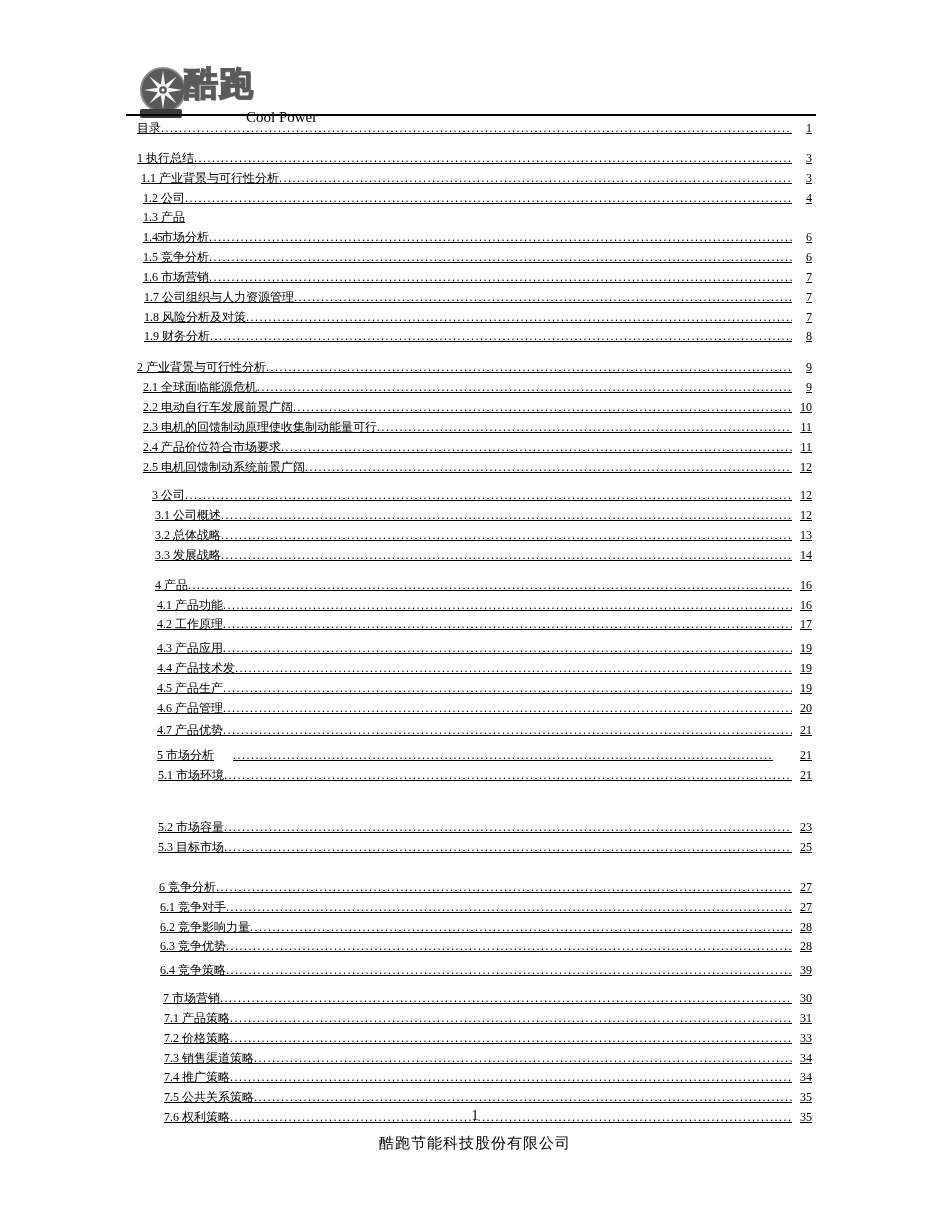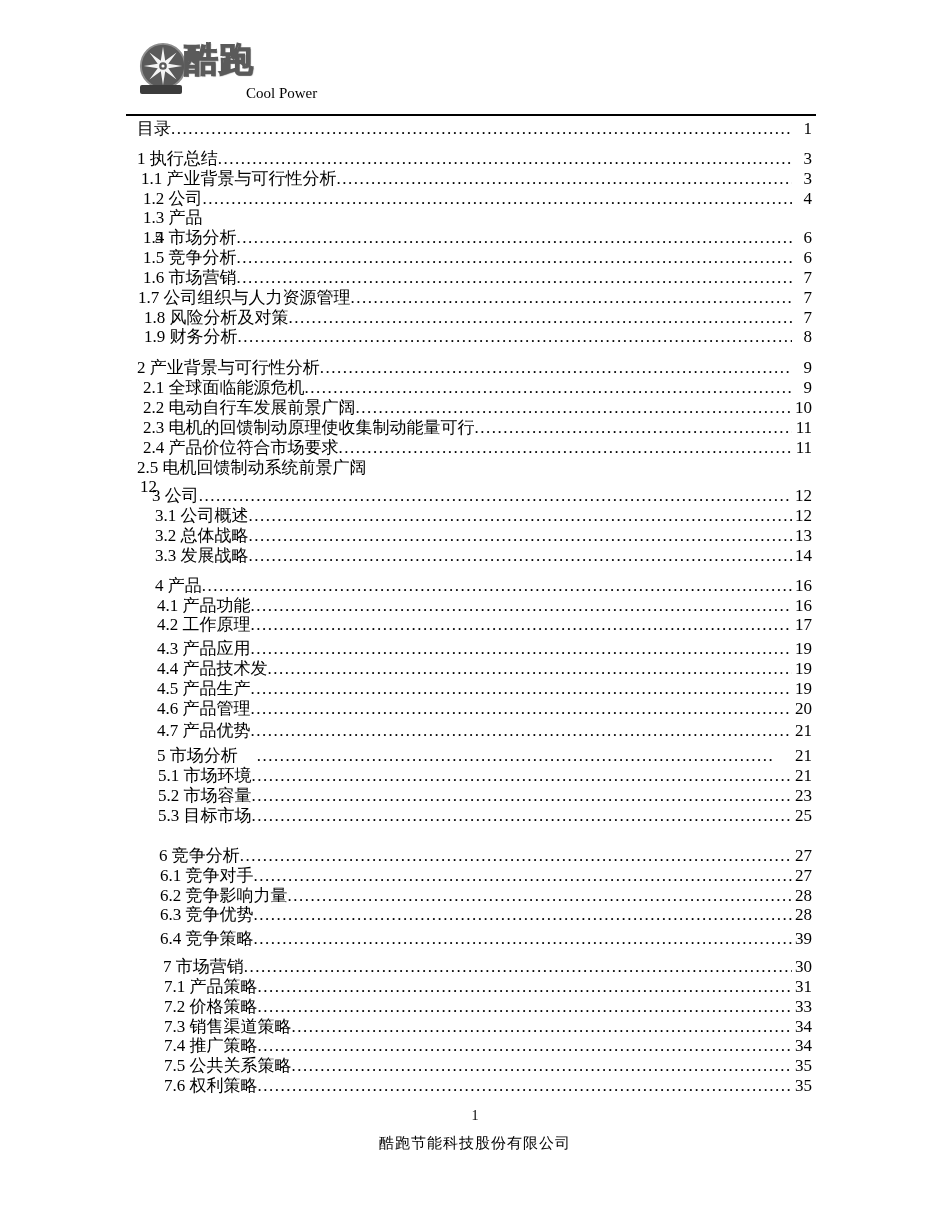--- a/index.html
+++ b/index.html
@@ -5,21 +5,21 @@
   html,body{margin:0;padding:0;background:#ffffff;}
   .page{
     position:relative;
     width:950px;height:1230px;
     background:#ffffff;
     font-family:"Liberation Serif","DejaVu Serif",serif;
     color:#000;
     overflow:hidden;
   }
   
-  .logo-wrap{position:absolute;left:138px;top:39px;width:200px;height:64px;}
+  .logo-wrap{position:absolute;left:138px;top:63px;width:200px;height:64px;}
   .wheel{position:absolute;left:0;top:2px;}
   .logo-cn{
     position:absolute;left:46px;top:4px;
     font-size:34px;font-weight:bold;line-height:1;
     color:#e8e8e8;
     -webkit-text-stroke:1.3px #5a5a5a;
     text-shadow:1px 1px 1px #999;
     letter-spacing:1px;
     white-space:nowrap;
   }
@@ -35,22 +35,23 @@
     position:absolute;left:126px;top:114px;width:690px;height:2px;
     background:#000;
   }
   
   .toc{
     position:absolute;left:137px;top:119px;width:675px;
   }
   .toc-row{
     display:flex;align-items:baseline;
     line-height:19.85px;height:19.85px;
-    font-size:17px;
+    font-size:12px;
     white-space:nowrap;
+    text-decoration:underline;
   }
   .toc-label{flex:0 0 auto;}
   .toc-dots{
     flex:1 1 auto;overflow:hidden;white-space:nowrap;
     letter-spacing:1.5px;
   }
   .toc-dots::after{
     content:"........................................................................................................................................................................................................................................................................................";
   }
   .toc-page{flex:0 0 auto;min-width:18px;text-align:right;padding-left:2px;}
@@ -118,21 +119,21 @@
       <div class="toc-row" style="margin-left: 6px;">
         <span class="toc-label">1.5 竞争分析</span>
         <span class="toc-dots"></span>
         <span class="toc-page">6</span>
       </div>
       <div class="toc-row" style="margin-left: 6px;">
         <span class="toc-label">1.6 市场营销</span>
         <span class="toc-dots"></span>
         <span class="toc-page">7</span>
       </div>
-      <div class="toc-row" style="margin-left: 1px;">
+      <div class="toc-row" style="margin-left: 7px;">
         <span class="toc-label">1.7 公司组织与人力资源管理</span>
         <span class="toc-dots"></span>
         <span class="toc-page">7</span>
       </div>
       <div class="toc-row" style="margin-left: 7px;">
         <span class="toc-label">1.8 风险分析及对策</span>
         <span class="toc-dots"></span>
         <span class="toc-page">7</span>
       </div>
       <div class="toc-row" style="margin-left: 7px;">
@@ -158,21 +159,21 @@
       <div class="toc-row" style="margin-left: 6px;">
         <span class="toc-label">2.3 电机的回馈制动原理使收集制动能量可行</span>
         <span class="toc-dots"></span>
         <span class="toc-page">11</span>
       </div>
       <div class="toc-row" style="margin-left: 6px;">
         <span class="toc-label">2.4 产品价位符合市场要求</span>
         <span class="toc-dots"></span>
         <span class="toc-page">11</span>
       </div>
-      <div class="toc-row" style=" flex-direction: column;">
+      <div class="toc-row" style="margin-left: 6px;">
         <span class="toc-label">2.5 电机回馈制动系统前景广阔</span>
         <span class="toc-dots"></span>
         <span class="toc-page">12</span>
       </div>
       <div class="toc-row" style="margin-left: 15px; margin-top: 9px;">
         <span class="toc-label">3 公司</span>
         <span class="toc-dots"></span>
         <span class="toc-page">12</span>
       </div>
       <div class="toc-row" style="margin-left: 18px;">
@@ -233,21 +234,21 @@
       <div class="toc-row" style="margin-left: 20px; margin-top: 6px; gap: 19px;">
         <span class="toc-label">5 市场分析</span>
         <span class="toc-dots"></span>
         <span class="toc-page">21</span>
       </div>
       <div class="toc-row" style="margin-left: 21px;">
         <span class="toc-label">5.1 市场环境</span>
         <span class="toc-dots"></span>
         <span class="toc-page">21</span>
       </div>
-      <div class="toc-row" style="margin-left: 21px;">
+      <div class="toc-row" style="margin-left: 21px; margin-top: 32px;">
         <span class="toc-label">5.2 市场容量</span>
         <span class="toc-dots"></span>
         <span class="toc-page">23</span>
       </div>
       <div class="toc-row" style="margin-left: 21px;">
         <span class="toc-label">5.3 目标市场</span>
         <span class="toc-dots"></span>
         <span class="toc-page">25</span>
       </div>
       <div class="toc-row" style="margin-left: 22px; margin-top: 20px;">

